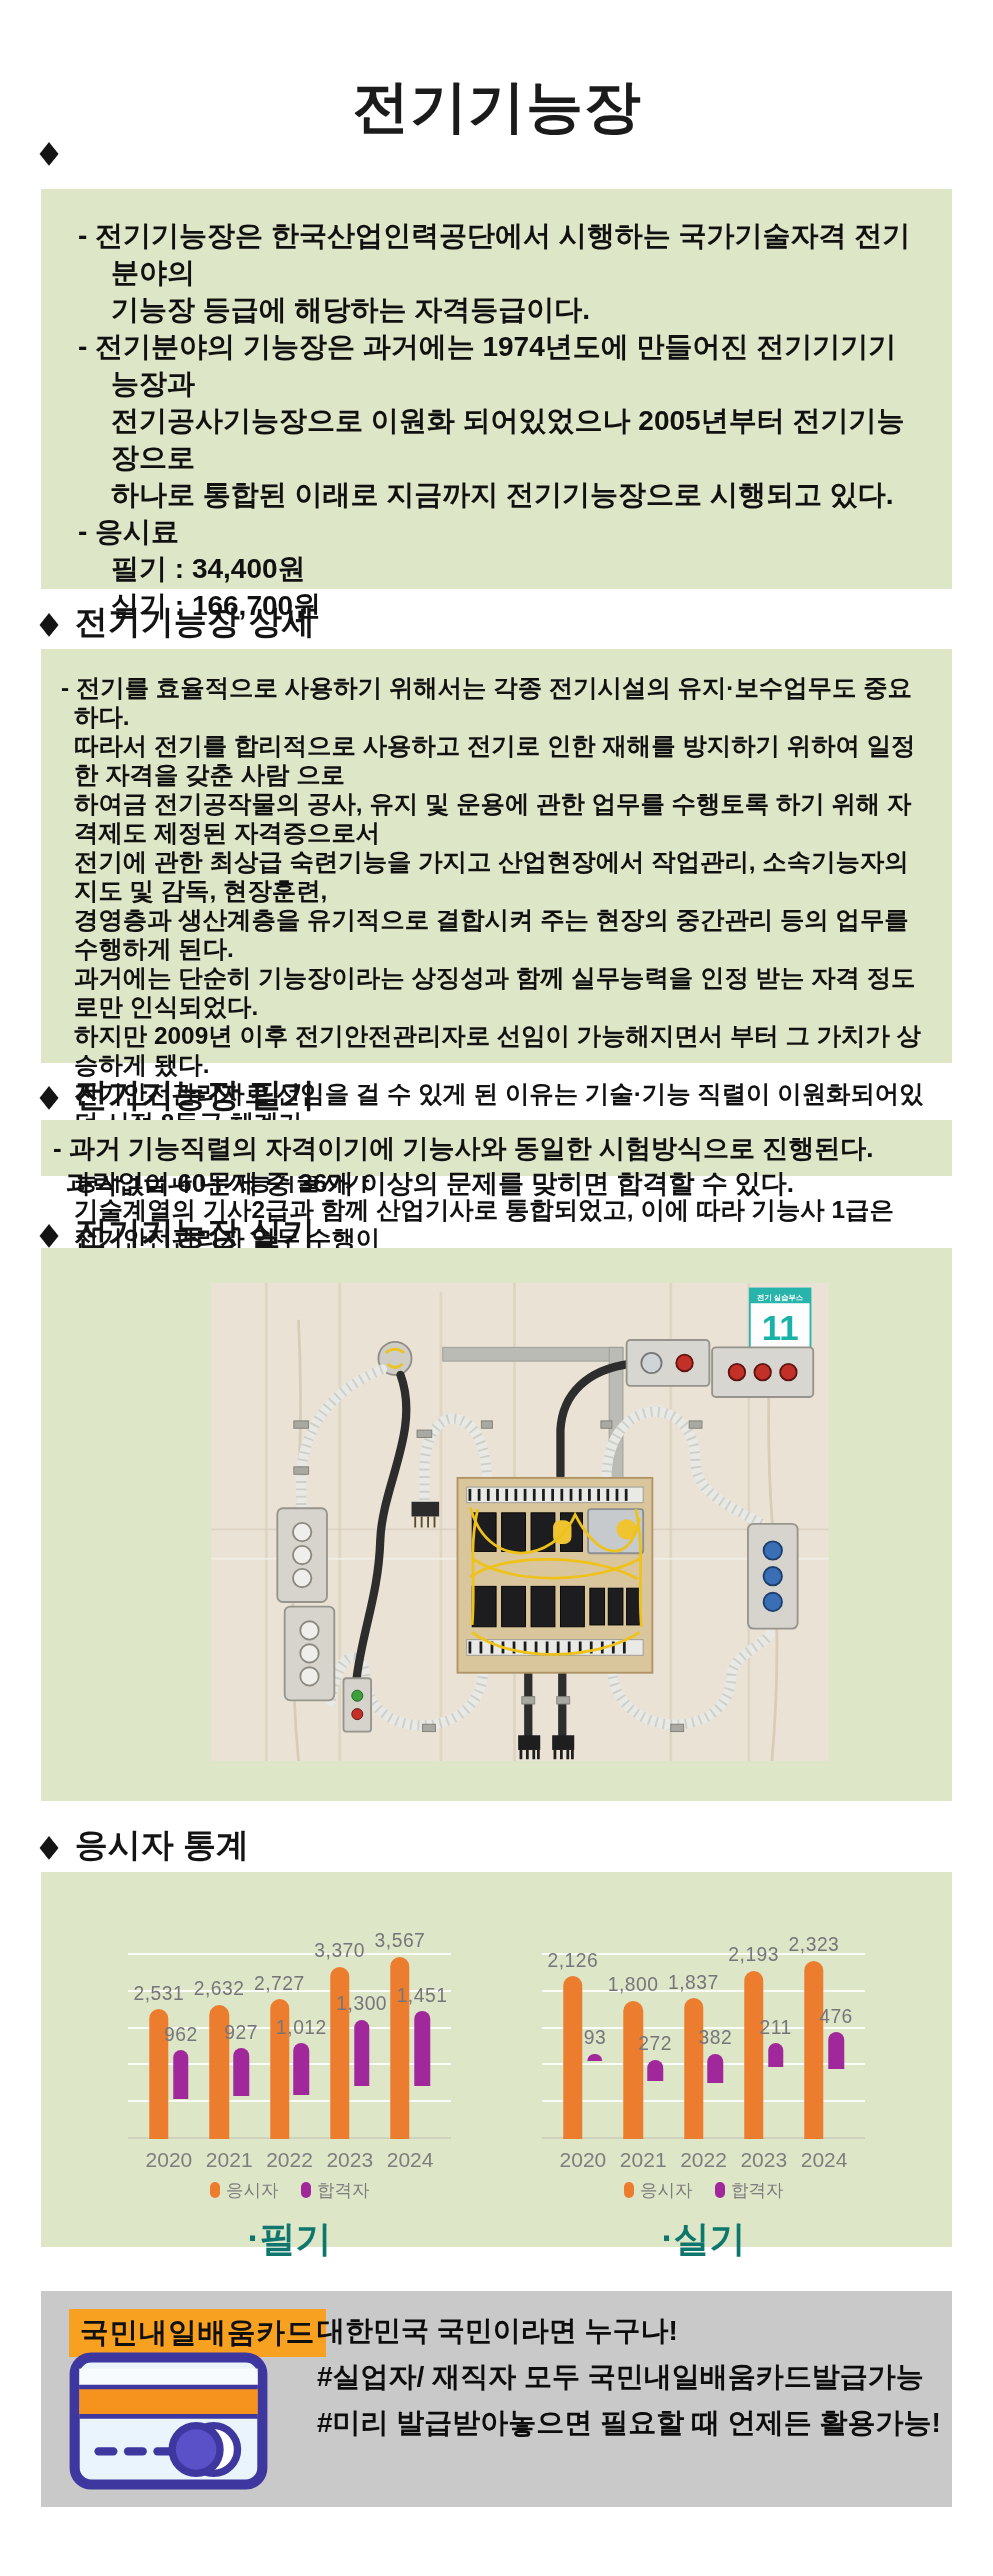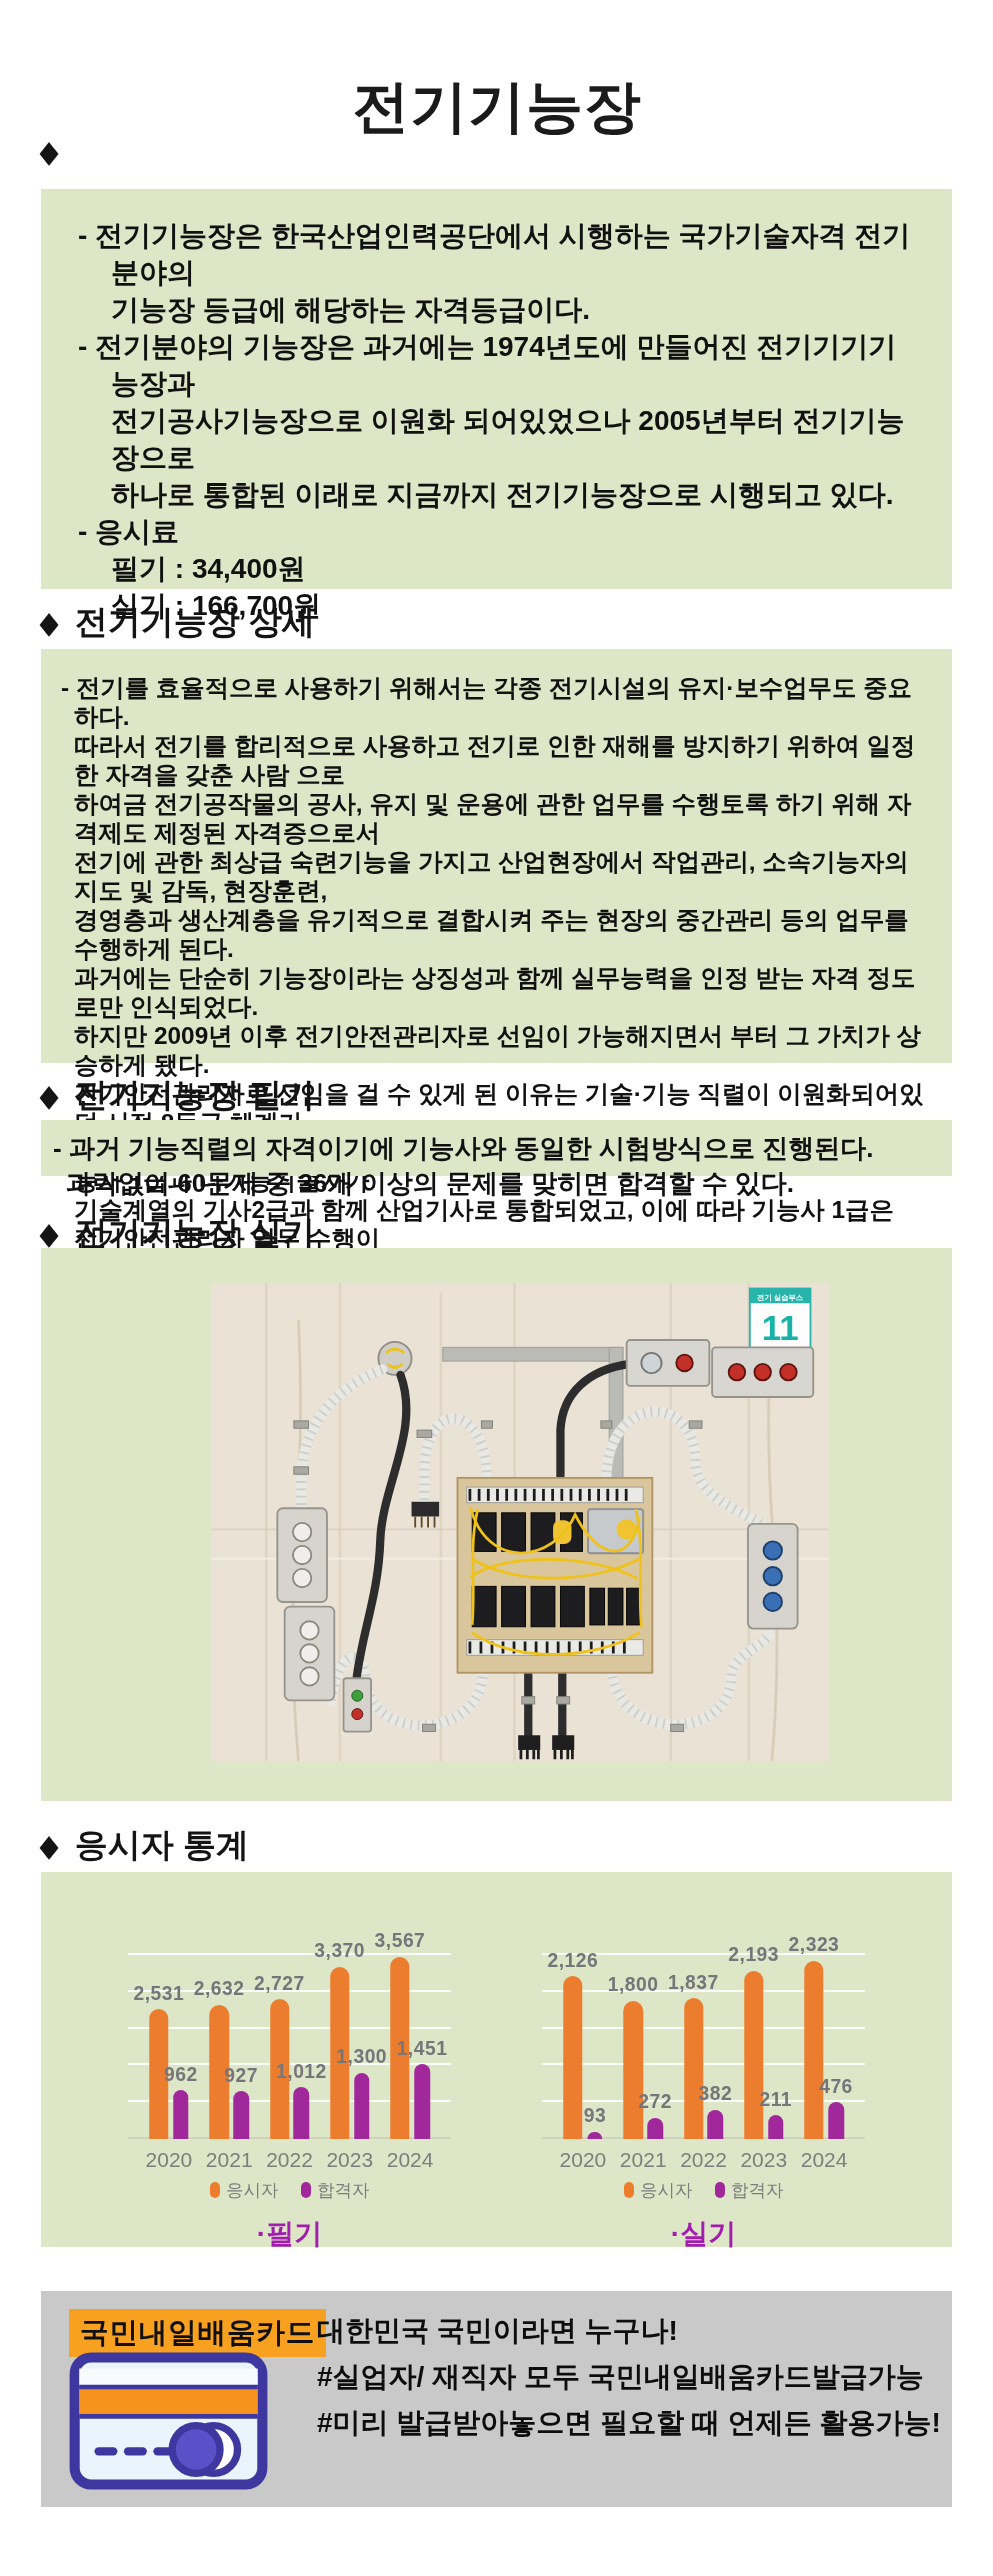--- a/index.html
+++ b/index.html
@@ -36,33 +36,33 @@
 
   
   .charts{display:flex;justify-content:center;gap:109px;padding-top:51px;}
   .chart{width:305px;}
   .plot{position:relative;height:216px;margin-bottom:39px;}
   .gridline{position:absolute;left:-9.2px;right:-9.2px;height:1.8px;background:rgba(255,255,255,.85);}
   .baseline{position:absolute;bottom:0;left:-9.2px;right:-9.2px;height:1.8px;background:#cfd2bd;}
   .groups{position:absolute;inset:0;display:flex;justify-content:space-between;padding:0 1.8px;}
   .group{position:relative;flex:1;}
   .bars{position:absolute;bottom:0;left:50%;transform:translateX(-50%);
-        display:flex;align-items:flex-end;gap:4.6px;font-weight:bold;}
+        display:flex;align-items:center;gap:4.6px;}
   .barwrap{position:relative;}
   .bar{width:19.3px;border-radius:10px 10px 0 0;}
   .pass .bar{width:15.6px;border-radius:8.3px 8.3px 0 0;}
   .val{position:absolute;left:50%;transform:translateX(-50%);white-space:nowrap;
        font-size:19.3px;color:#76767a;letter-spacing:0.5px;}
   .year{position:absolute;bottom:-33px;left:50%;transform:translateX(-50%);
         font-size:21px;color:#7e7e7e;}
   .legend{display:flex;justify-content:center;gap:22px;margin-top:3.7px;align-items:center;}
   .legend-item{display:inline-flex;align-items:center;gap:6.4px;}
   .marker{width:10px;height:15.6px;border-radius:5.5px;display:inline-block;}
   .legend-label{font-size:17.5px;color:#7d7d7d;}
-  .caption{text-align:center;font-size:28px;font-weight:800;color:#a21caf;margin-top:13px;}
+  .caption{text-align:center;font-size:36px;font-weight:800;color:#0f766e;margin-top:13px;}
 
   
   .promo{position:absolute;left:41px;top:2291px;width:911px;height:216px;background:#c9c9c9;}
   .promo-label{position:absolute;left:28px;top:18.4px;background:#F8A01F;color:#101010;
                font-size:28.5px;font-weight:800;padding:4.6px 11px;letter-spacing:0.9px;}
   .card-svg{position:absolute;left:28px;top:61px;}
   .promo-text{position:absolute;left:276px;top:16.6px;}
   .promo-text p{margin:0;font-size:28px;font-weight:800;line-height:46px;color:#0d0d0d;white-space:nowrap;}
 </style>
 </head>

